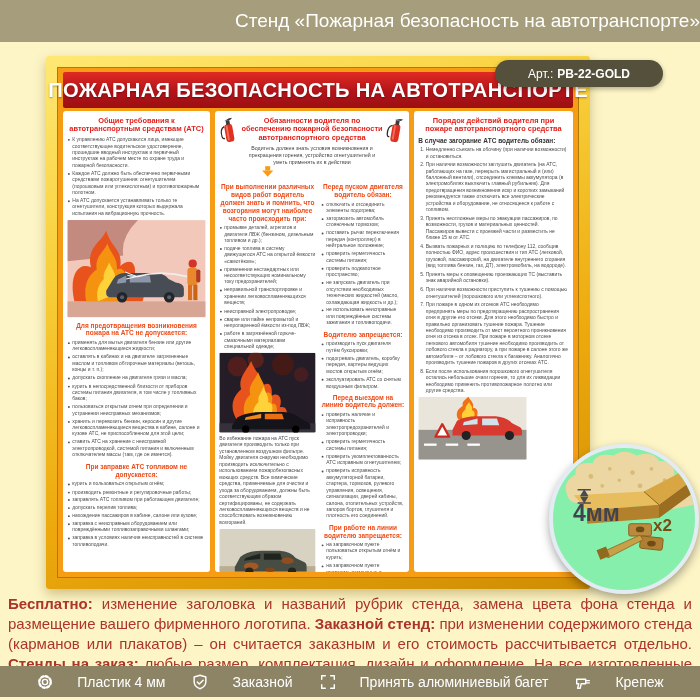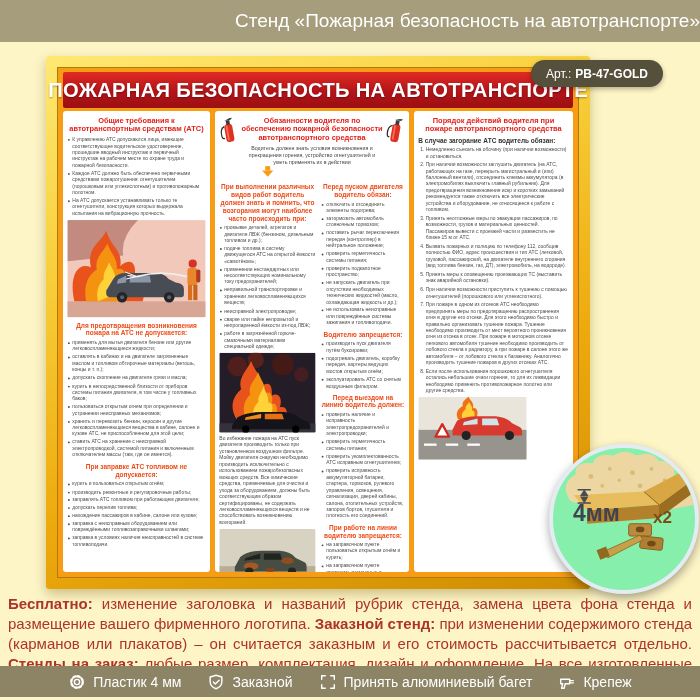--- a/index.html
+++ b/index.html
@@ -5,21 +5,21 @@
   html,body{margin:0;padding:0;}
   body{width:700px;height:700px;position:relative;overflow:hidden;
        background:#fdf5c6;font-family:"Liberation Sans",sans-serif;}
 
   
   .topbar{position:absolute;top:0;left:0;right:0;height:42px;background:#a59d7b;
           display:flex;align-items:center;justify-content:flex-end;}
   .topbar span{color:#fff;font-size:19px;}
 
   
-  .badge{position:absolute;top:60px;right:37px;height:27px;padding:0 15px;
+  .badge{position:absolute;top:60px;right:37px;height:27px;padding:0 33px;
          background:#55503c;border-radius:14px;display:flex;align-items:center;
          color:#fff;font-size:12px;z-index:6;box-shadow:0 2px 5px rgba(0,0,0,.3);}
   .badge b{margin-left:4px;}
 
   
   .stand{position:absolute;left:46px;top:56px;width:544px;height:533px;border-radius:3px;
          background:linear-gradient(160deg,#ffe873 0%,#f8cf3a 30%,#eda90c 65%,#cf8d04 100%);
          box-shadow:0 5px 12px rgba(120,90,10,.35);}
   .stand-inner{position:absolute;inset:11px;background:#f79c15;border:1px solid #b07b04;
          display:flex;flex-direction:column;}
@@ -64,45 +64,45 @@
   .c2body{display:flex;gap:9px;}
   .c2left{width:52%;flex:none;}
   .c2right{flex:1;}
 
   
   .inset{position:absolute;left:549px;top:444px;width:150px;height:150px;border-radius:50%;
          background:#86efac;border:4px solid #e3ecf2;box-sizing:border-box;
          box-shadow:0 4px 10px rgba(0,0,0,.35);overflow:hidden;z-index:7;}
   .inset svg{position:absolute;inset:0;width:100%;height:100%;}
   .inset .t4{position:absolute;left:20px;top:52px;font-size:23px;font-weight:bold;color:#43434e;}
-  .inset .tx2{position:absolute;left:100px;top:60px;font-size:17px;font-weight:bold;color:#7c4c14;}
+  .inset .tx2{position:absolute;left:100px;top:68px;font-size:17px;font-weight:bold;color:#7c4c14;}
 
   
   .desc{position:absolute;left:8px;top:594px;width:684px;height:70px;
         font-size:15px;line-height:1.33;color:#ad3428;text-align:justify;}
   .desc b{font-weight:bold;}
 
   
   .footer{position:absolute;left:0;right:0;bottom:3px;height:31px;background:#8d8466;
           display:flex;align-items:center;justify-content:center;gap:26px;
           color:#fff;font-size:14px;}
-  .f-item{display:flex;align-items:center;gap:7px;}
+  .f-item{display:flex;align-items:center;gap:23px;}
   .f-item svg{width:18px;height:18px;stroke:#fff;fill:none;stroke-width:1.6;
               stroke-linecap:round;stroke-linejoin:round;}
 </style>
 </head>
 <body>
 
 <div class="topbar">
   <span>Стенд «Пожарная безопасность на автотранспорте»</span>
 </div>
 
 <div class="badge">
   <span>Арт.:</span>
-  <b>PB-47-GOLD</b>
+  <b>PB-22-GOLD</b>
 </div>
 
 <div class="stand">
   <div class="stand-inner">
     <div class="banner">
       <span>ПОЖАРНАЯ БЕЗОПАСНОСТЬ НА АВТОТРАНСПОРТЕ</span>
     </div>
     <div class="cols">
 
       <section class="panel col1">

